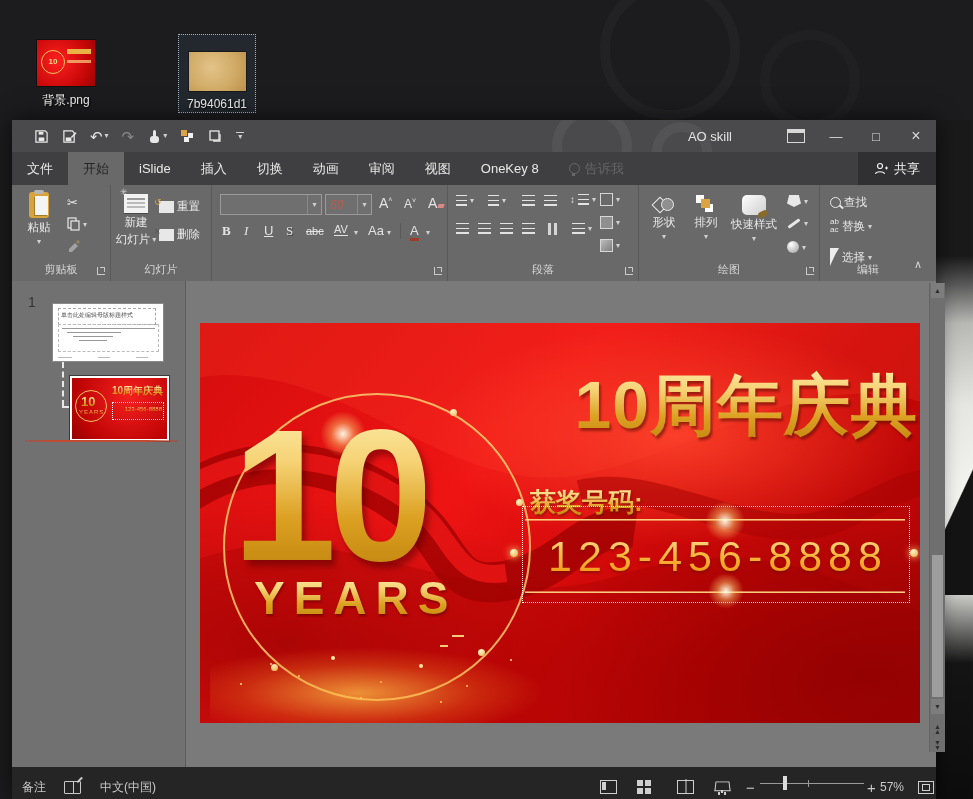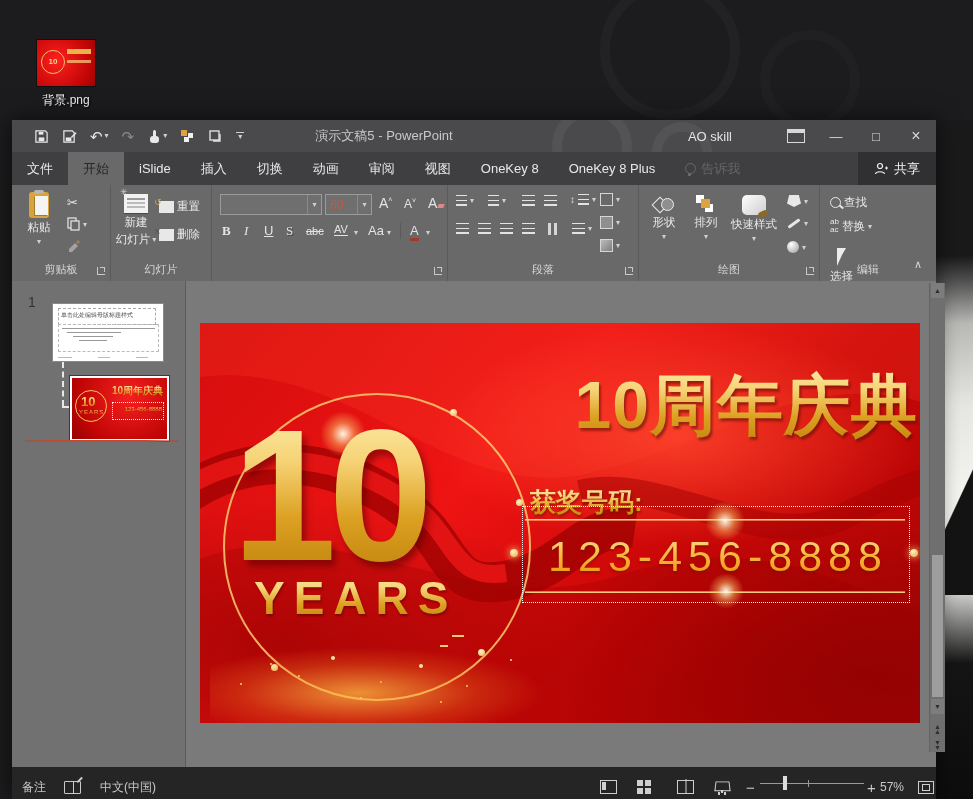--- a/index.html
+++ b/index.html
@@ -183,20 +183,24 @@
   <div class="wp-strip"></div>
 
   <div class="dicon" style="left:21px;top:40px;">
     <div class="thumb thumb-red">
       <span class="mini-ring">10</span>
       <span class="mini-bar"></span>
       <span class="mini-bar2"></span>
     </div>
     <div class="dlabel">背景.png</div>
   </div>
+  <div class="dicon selected" style="left:178px;top:34px;width:78px;">
+    <div class="thumb thumb-gold" style="margin-top:18px;"></div>
+    <div class="dlabel">7b94061d1</div>
+  </div>
 
   <div class="window">
 
     <div class="titlebar">
       <span class="deco-circle" style="left:540px;top:-14px;width:60px;height:60px;"></span>
       <span class="deco-circle" style="left:640px;top:2px;width:40px;height:40px;"></span>
       <div class="qat">
         <span class="qi">
           <svg width="15" height="15" viewBox="0 0 16 16">
               <path d="M2 2h10l2 2v10H2z" fill="none" stroke="#e8e8e8" stroke-width="1.3"></path>
@@ -236,21 +240,20 @@
           <svg width="15" height="14" viewBox="0 0 15 14">
               <rect x="2" y="2" width="9" height="9" fill="none" stroke="#e8e8e8" stroke-width="1.3"></rect>
               <path d="M12 5v7H5" fill="none" stroke="#e8e8e8" stroke-width="1.3"></path>
             </svg>
         </span>
         <span class="qi" style="flex-direction:column;gap:0;">
           <span style="width:8px;height:1px;background:#cfcfcf;"></span>
           <span class="dd">▾</span>
         </span>
       </div>
-      <div class="win-title">演示文稿5  -  PowerPoint</div>
       <div class="addin">AO skill</div>
       <div class="winctl">
         <span class="wc">
             <span class="ribbonopt"></span>
           </span>
         <span class="wc">
             <span>—</span>
           </span>
         <span class="wc">
             <span>□</span>
@@ -264,21 +267,20 @@
     <div class="tabrow">
       <span class="tab">文件</span>
       <span class="tab active">开始</span>
       <span class="tab">iSlide</span>
       <span class="tab">插入</span>
       <span class="tab">切换</span>
       <span class="tab">动画</span>
       <span class="tab">审阅</span>
       <span class="tab">视图</span>
       <span class="tab">OneKey 8</span>
-      <span class="tab">OneKey 8 Plus</span>
       <span class="tab dim">
           <span class="bulb"></span>
           <span>告诉我</span>
         </span>
       <span class="share-btn">
         <svg width="14" height="14" viewBox="0 0 14 14">
             <circle cx="6" cy="4" r="2.5" fill="none" stroke="#f2f2f2" stroke-width="1.2"></circle>
             <path d="M1.5 12c.5-3 8.5-3 9 0" fill="none" stroke="#f2f2f2" stroke-width="1.2"></path>
             <path d="M11 6h3M12.5 4.5v3" stroke="#f2f2f2" stroke-width="1.1"></path>
           </svg>
@@ -456,21 +458,21 @@
       <div class="rgroup" style="width:96px;border-right:none;text-decoration:underline;">
         <div class="mini" style="left:10px;top:10px;">
             <span class="mag-ico"></span>
             <span class="rtext">查找</span>
           </div>
         <div class="mini" style="left:10px;top:33px;">
             <span class="repl-ico">ab<br>ac</span>
             <span class="rtext">替换</span>
             <span class="dd">▾</span>
           </div>
-        <div class="mini" style="left:10px;top:63px;flex-direction:column;">
+        <div class="mini" style="left:10px;top:63px;">
             <span class="sel-ico"></span>
             <span class="rtext">选择</span>
             <span class="dd">▾</span>
           </div>
         <div class="glabel">编辑</div>
       </div>
 
       <span class="abs" style="right:14px;bottom:10px;color:#d6d6d6;font-size:11px;">∧</span>
     </div>
 

